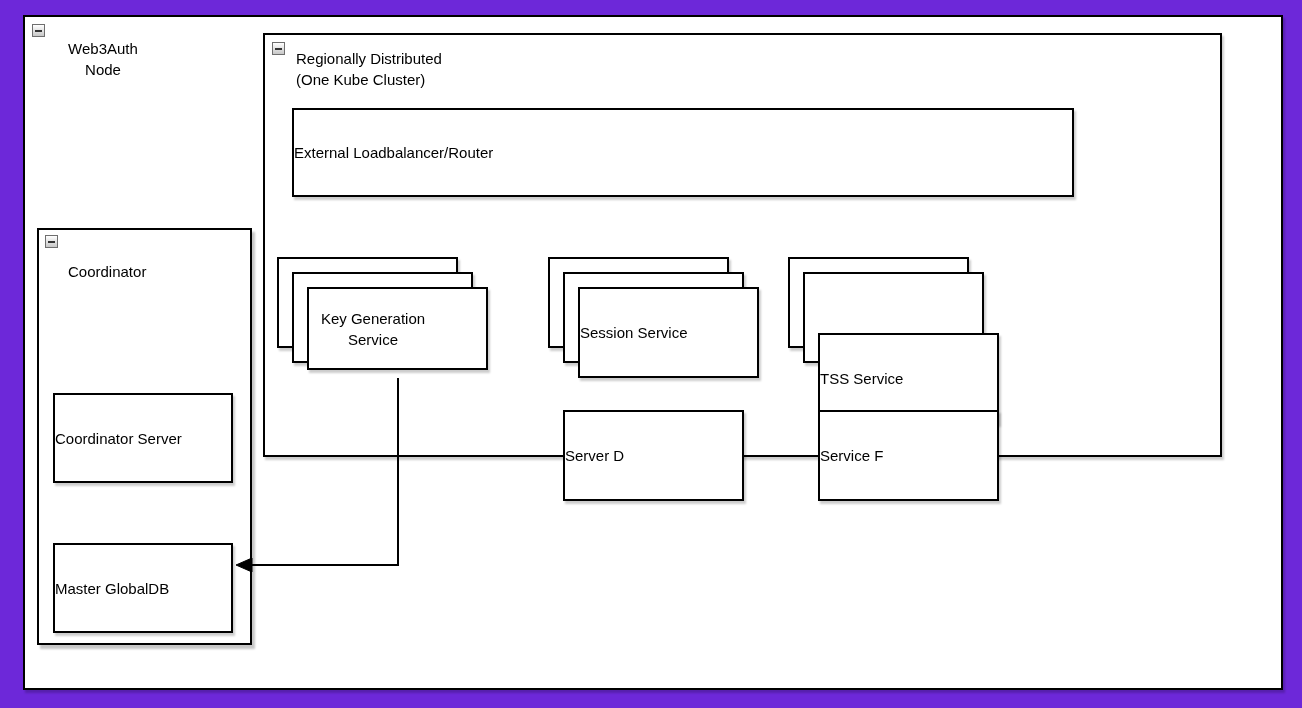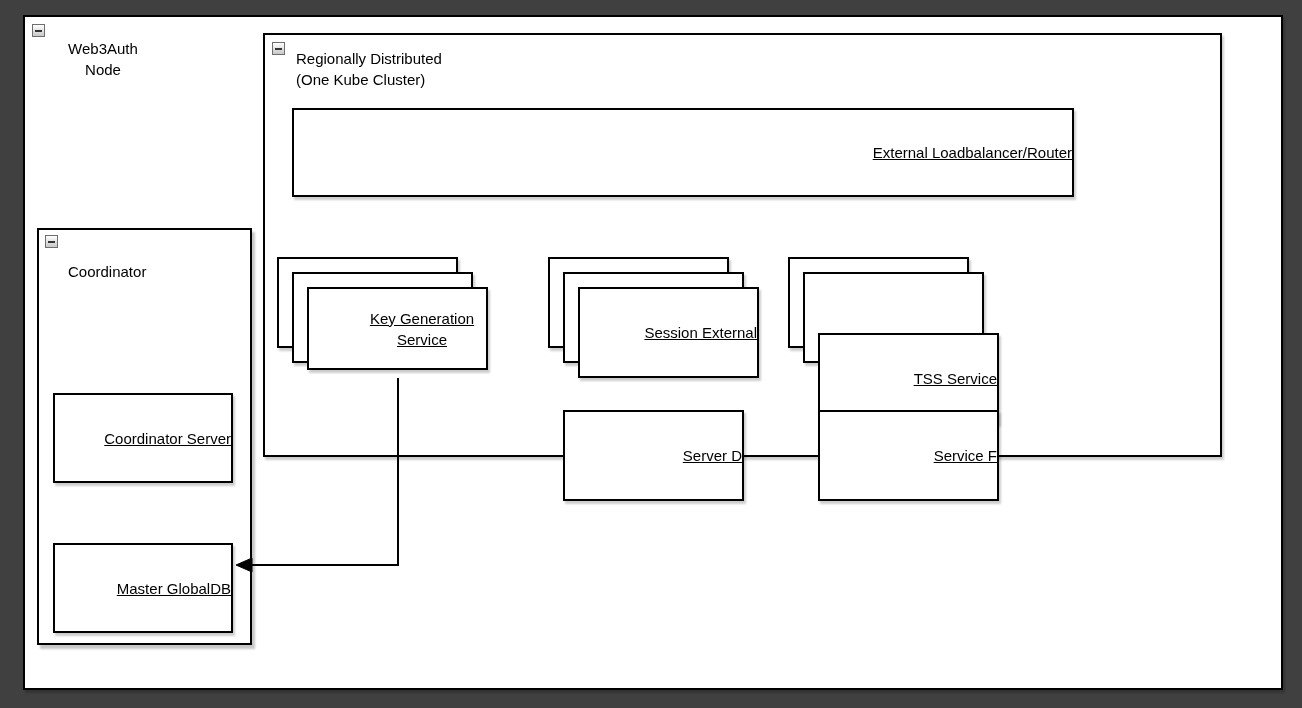--- a/index.html
+++ b/index.html
@@ -1,29 +1,29 @@
 <!DOCTYPE html>
 <html><head>
 <meta charset="utf-8">
 <style>
   html,body{margin:0;padding:0;background:#ffffff;}
   .canvas{
-    position:relative;width:1302px;height:708px;background:#404040;overflow:hidden;
+    position:relative;width:1302px;height:708px;background:#6d28d9;overflow:hidden;
     font-family:"Liberation Sans", sans-serif;color:#000;
   }
   .shape{
     position:absolute;box-sizing:border-box;background:#ffffff;
     border:2px solid #000;box-shadow:2px 3px 2px rgba(0,0,0,0.20);
   }
   .container-label{
     position:absolute;font-size:15px;line-height:21px;white-space:pre-line;
   }
   .label-center{text-align:center;}
   .node-label-wrap{
-    position:absolute;inset:0;display:flex;align-items:center;justify-content:flex-end;text-decoration:underline;
+    position:absolute;inset:0;display:flex;align-items:center;justify-content:flex-start;
   }
   .node-label{
     font-size:15px;line-height:21px;text-align:center;
   }
   .w120{max-width:128px;}
   .w112{max-width:116px;}
   .collapse-icon{
     position:absolute;left:7px;top:7px;width:13px;height:13px;box-sizing:border-box;
     border:1px solid #6e6e6e;background:linear-gradient(180deg,#ffffff 0%,#c7c7c7 100%);
     display:flex;align-items:center;justify-content:center;cursor:pointer;
@@ -63,21 +63,21 @@
   <div class="shape" style="left:307px;top:287px;width:181px;height:83px;padding-left:12px;">
     <div class="node-label-wrap">
       <span class="node-label w120">Key Generation Service</span>
     </div>
   </div>
 
   <div class="shape" style="left:548px;top:257px;width:181px;height:91px;"></div>
   <div class="shape" style="left:563px;top:272px;width:181px;height:91px;"></div>
   <div class="shape" style="left:578px;top:287px;width:181px;height:91px;">
     <div class="node-label-wrap">
-      <span class="node-label">Session External</span>
+      <span class="node-label">Session Service</span>
     </div>
   </div>
 
   <div class="shape" style="left:788px;top:257px;width:181px;height:91px;"></div>
   <div class="shape" style="left:803px;top:272px;width:181px;height:91px;"></div>
   <div class="shape" style="left:818px;top:287px;width:181px;height:91px;margin-top:46px;">
     <div class="node-label-wrap">
       <span class="node-label">TSS Service</span>
     </div>
   </div>

